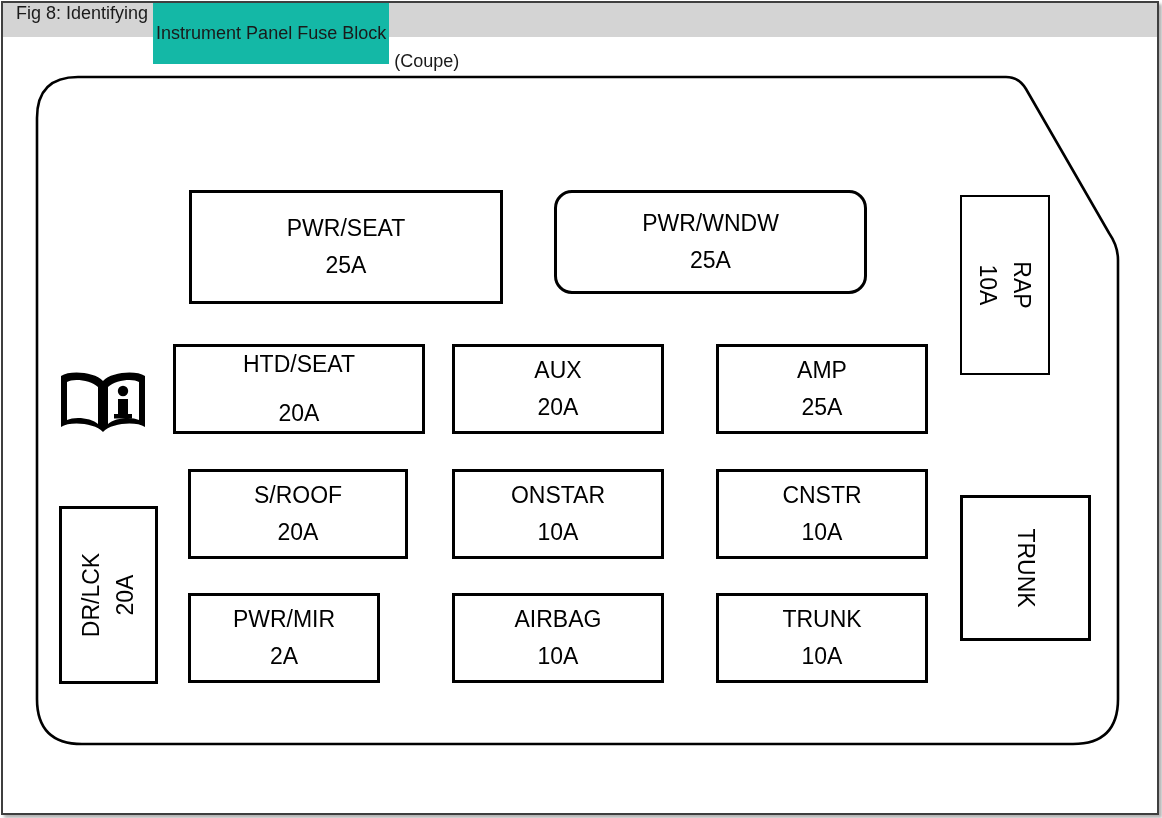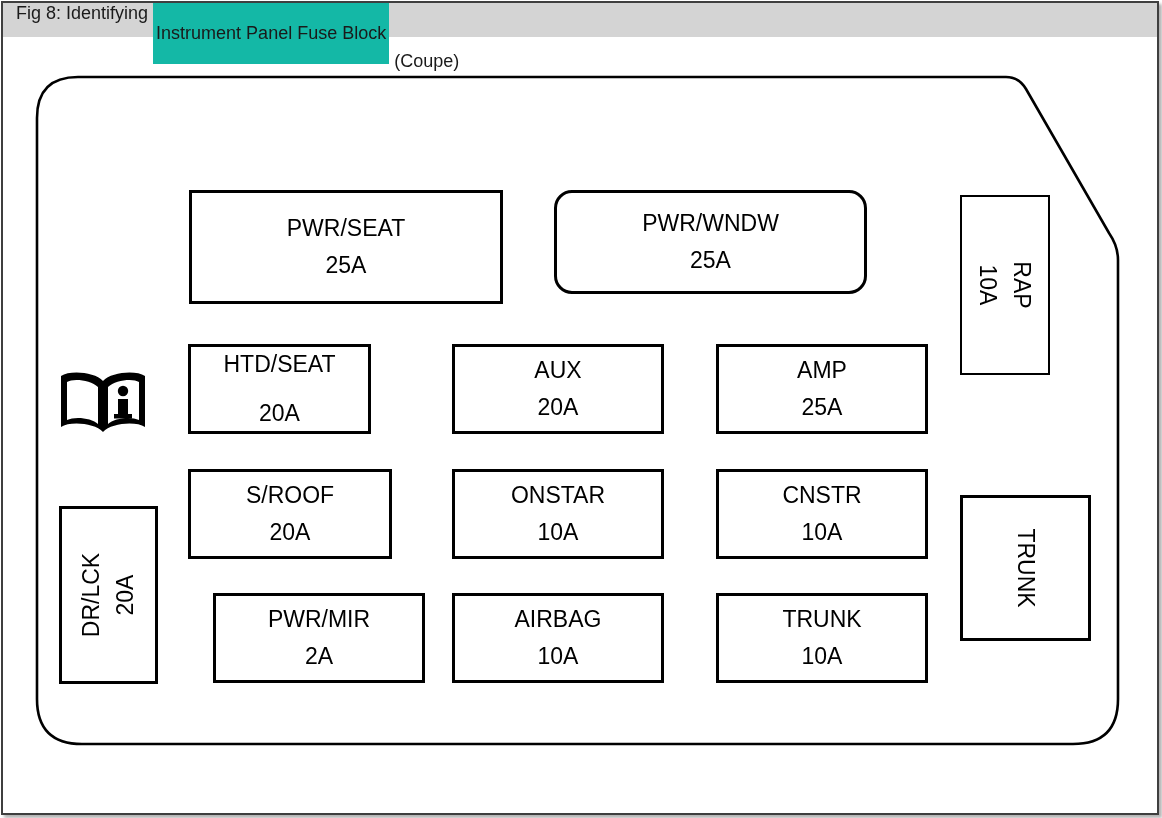--- a/index.html
+++ b/index.html
@@ -67,47 +67,47 @@
     <span>25A</span>
   </div>
 
   <div class="fuse-vert" style="left:957px; top:192px; width:90px; height:180px; border-width:2px;">
     <div class="vtext rot-cw">
       <span>RAP</span>
       <span>10A</span>
     </div>
   </div>
 
-  <div class="fuse" style="left:185px; top:341px; width:183px; height:90px;gap:12px;">
+  <div class="fuse" style="left:170px; top:341px; width:252px; height:90px;gap:12px;">
     <span>HTD/SEAT</span>
     <span>20A</span>
   </div>
   <div class="fuse" style="left:449px; top:341px; width:212px; height:90px;">
     <span>AUX</span>
     <span>20A</span>
   </div>
   <div class="fuse" style="left:713px; top:341px; width:212px; height:90px;">
     <span>AMP</span>
     <span>25A</span>
   </div>
 
-  <div class="fuse" style="left:185px; top:466px; width:204px; height:90px;">
+  <div class="fuse" style="left:185px; top:466px; width:220px; height:90px;">
     <span>S/ROOF</span>
     <span>20A</span>
   </div>
   <div class="fuse" style="left:449px; top:466px; width:212px; height:90px;">
     <span>ONSTAR</span>
     <span>10A</span>
   </div>
   <div class="fuse" style="left:713px; top:466px; width:212px; height:90px;">
     <span>CNSTR</span>
     <span>10A</span>
   </div>
 
-  <div class="fuse" style="left:185px; top:590px; width:212px; height:90px;margin-left:25px;">
+  <div class="fuse" style="left:185px; top:590px; width:192px; height:90px;">
     <span>PWR/MIR</span>
     <span>2A</span>
   </div>
   <div class="fuse" style="left:449px; top:590px; width:212px; height:90px;">
     <span>AIRBAG</span>
     <span>10A</span>
   </div>
   <div class="fuse" style="left:713px; top:590px; width:212px; height:90px;">
     <span>TRUNK</span>
     <span>10A</span>

